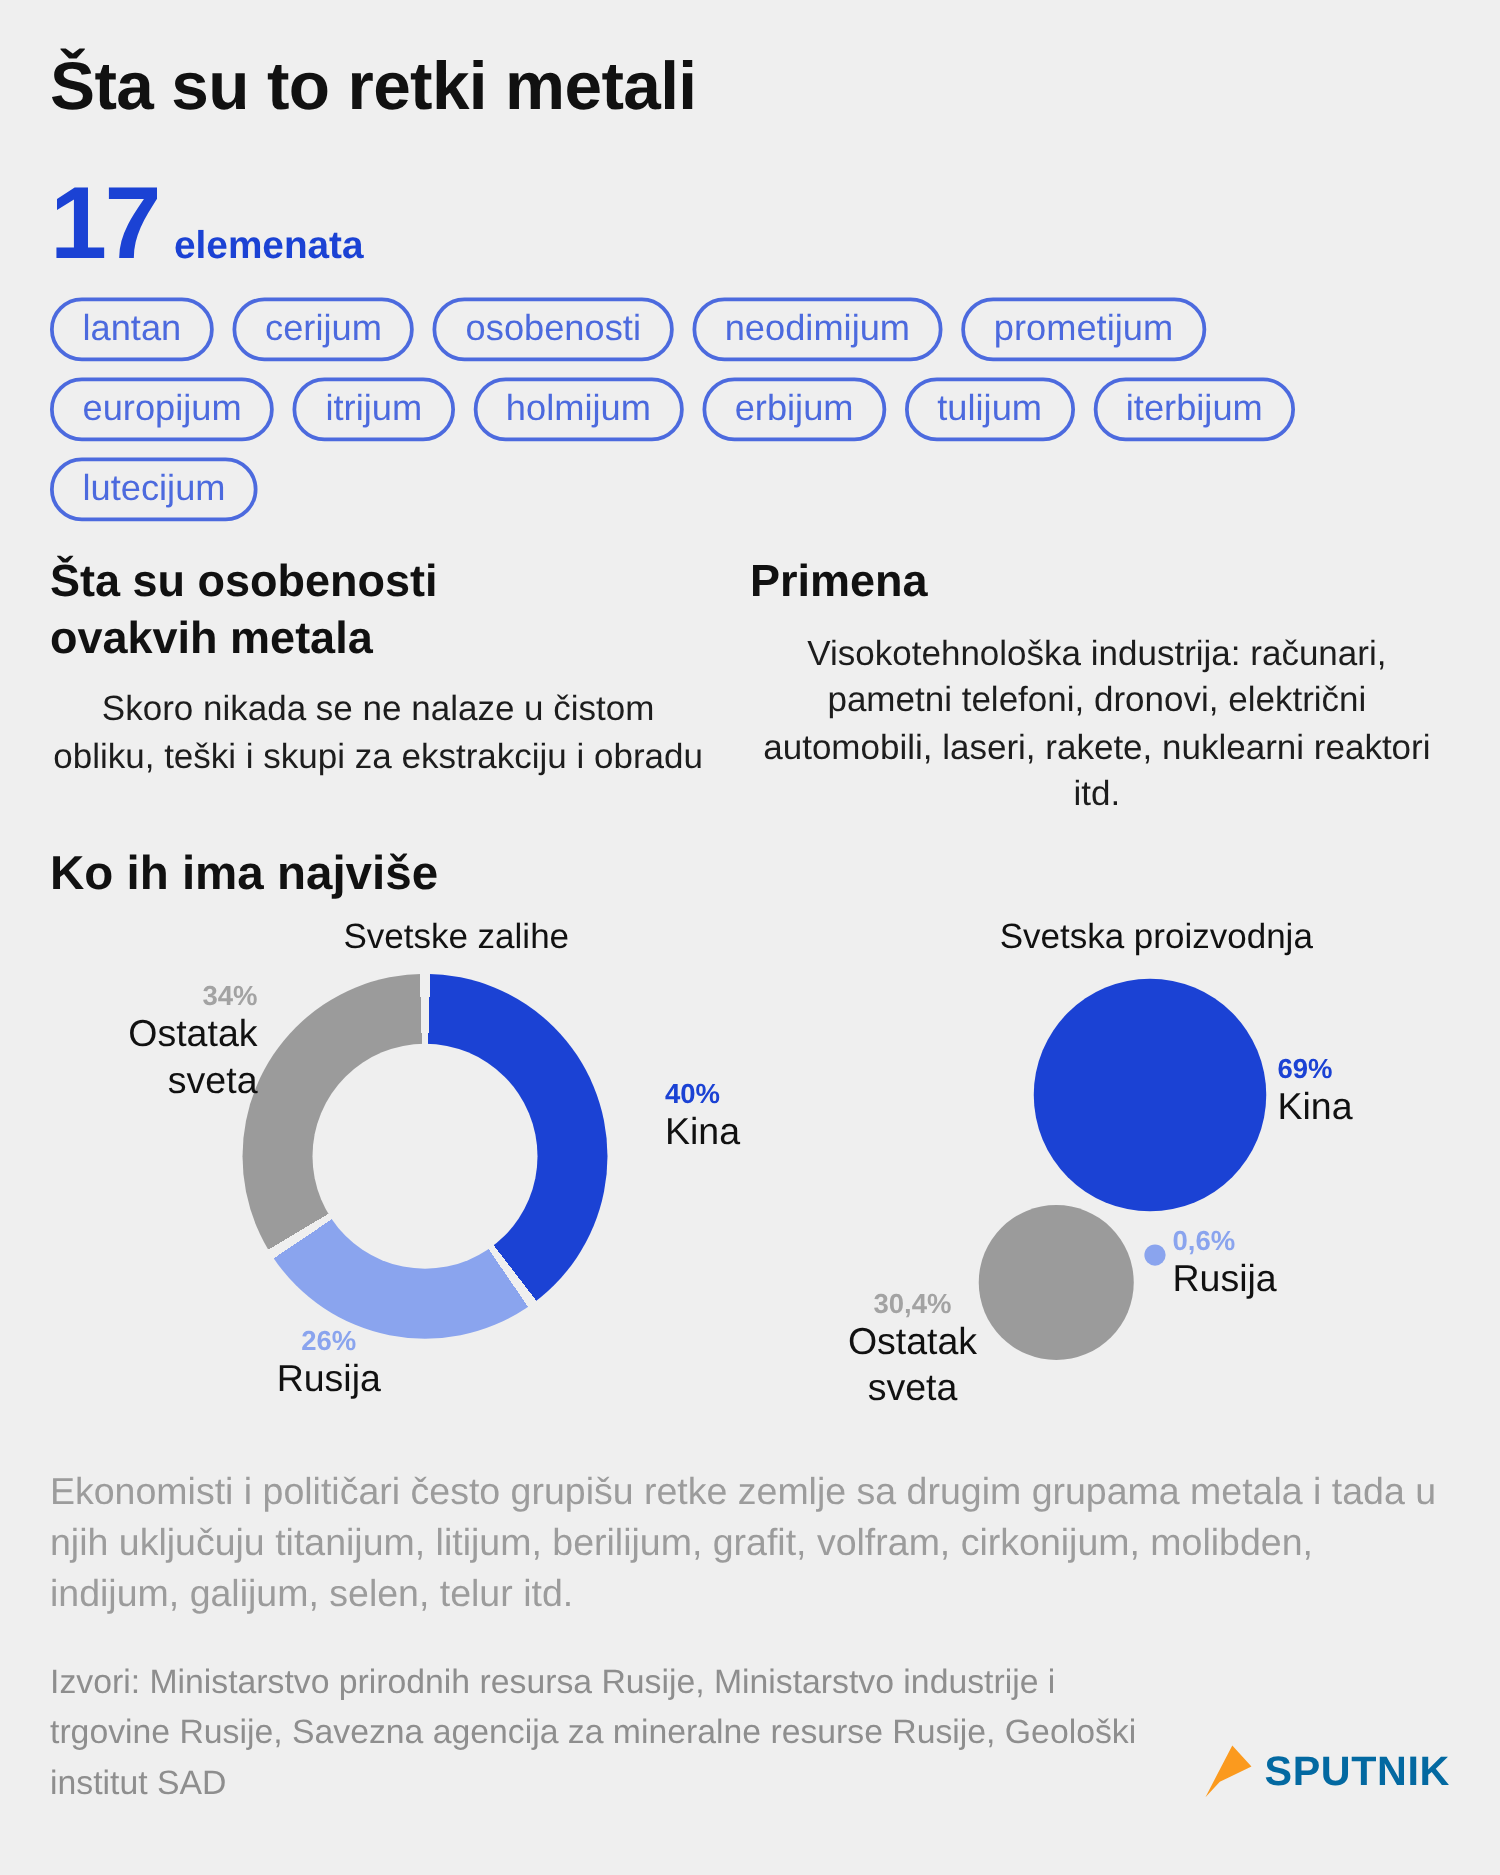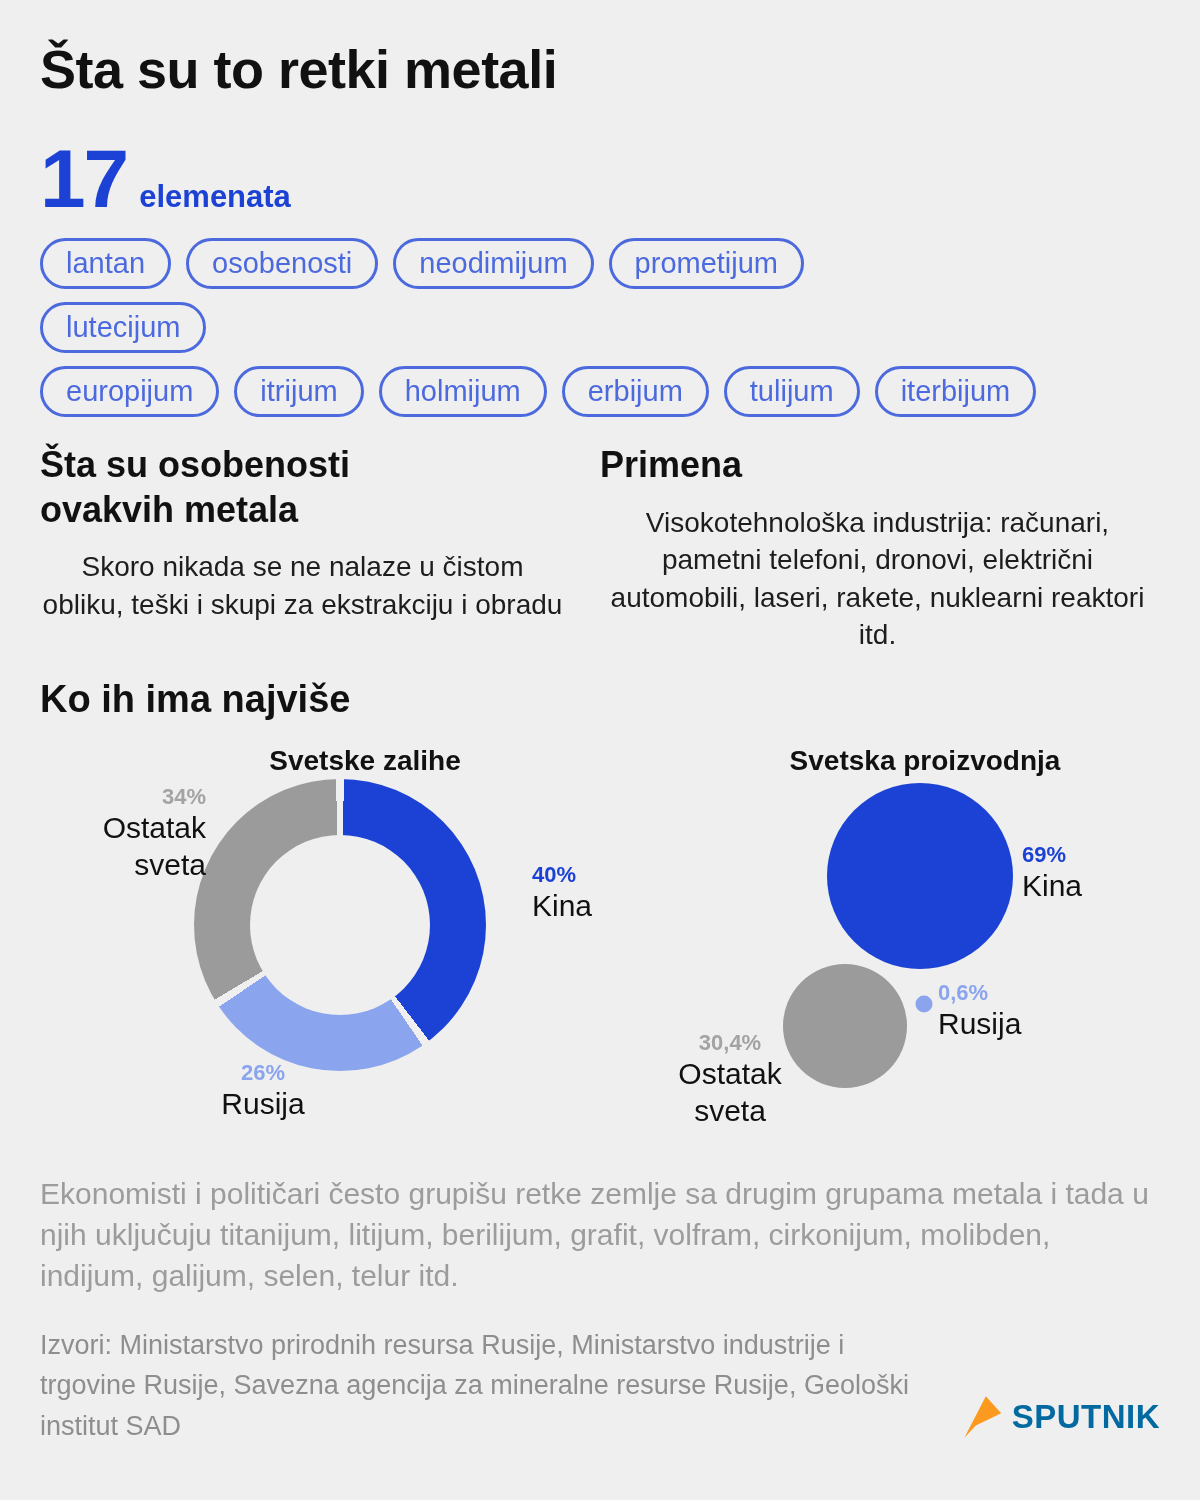--- a/index.html
+++ b/index.html
@@ -39,21 +39,21 @@
   .col h2 { font-size: 36px; font-weight: bold; line-height: 1.24; margin-bottom: 16px; color: #111; }
   .col-left h2 { max-width: 440px; }
   .col p { font-size: 28px; line-height: 1.34; color: #1d1d1d; text-align: center; }
   .col-left p { max-width: 525px; }
   .col-right p { max-width: 555px; }
 
   .who-heading { font-size: 38px; font-weight: bold; color: #111; margin-bottom: 0; }
 
   
   .charts-canvas { position: relative; height: 444px; margin: 0 -40px; width: 1200px; }
-  .chart-title { position: absolute; top: 24px; width: 400px; text-align: center; font-size: 28px; font-weight: 700; color: #111; }
+  .chart-title { position: absolute; top: 12px; width: 400px; text-align: center; font-size: 28px; font-weight: 400; color: #111; }
   .title-reserves { left: 165px; }
   .title-production { left: 725px; }
 
   .donut { position: absolute; left: 194px; top: 58px; width: 292px; height: 292px; border-radius: 50%; }
   .donut-hole { position: absolute; left: 56px; top: 56px; width: 180px; height: 180px; border-radius: 50%; background: #efefef; }
 
   .bubble { position: absolute; border-radius: 50%; transform: translate(-50%, -50%); }
   .bubble-china { left: 920px; top: 155px; }
   .bubble-russia { left: 924px; top: 283px; }
   .bubble-rest { left: 845px; top: 305px; }
@@ -88,34 +88,35 @@
   <h1 class="main-title">Šta su to retki metali</h1>
 
   <div class="count-row">
     <span class="count-number">17</span>
     <span class="count-label">elemenata</span>
   </div>
 
   <div class="pills">
     <div class="pill-row">
       <span class="pill">lantan</span>
+      <span class="pill">cerijum</span>
       <span class="pill">osobenosti</span>
       <span class="pill">neodimijum</span>
       <span class="pill">prometijum</span>
-    </div>
-    <div class="pill-row">
-      <span class="pill">lutecijum</span>
     </div>
     <div class="pill-row">
       <span class="pill">europijum</span>
       <span class="pill">itrijum</span>
       <span class="pill">holmijum</span>
       <span class="pill">erbijum</span>
       <span class="pill">tulijum</span>
       <span class="pill">iterbijum</span>
+    </div>
+    <div class="pill-row">
+      <span class="pill">lutecijum</span>
     </div>
   </div>
 
   <div class="two-col">
     <div class="col col-left">
       <h2>Šta su osobenosti ovakvih metala</h2>
       <p>Skoro nikada se ne nalaze u čistom obliku, teški i skupi za ekstrakciju i obradu</p>
     </div>
     <div class="col col-right">
       <h2>Primena</h2>

